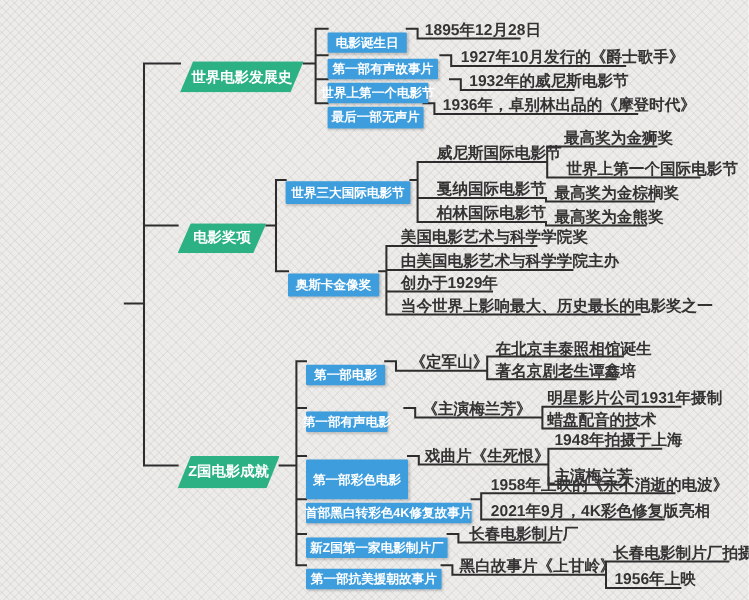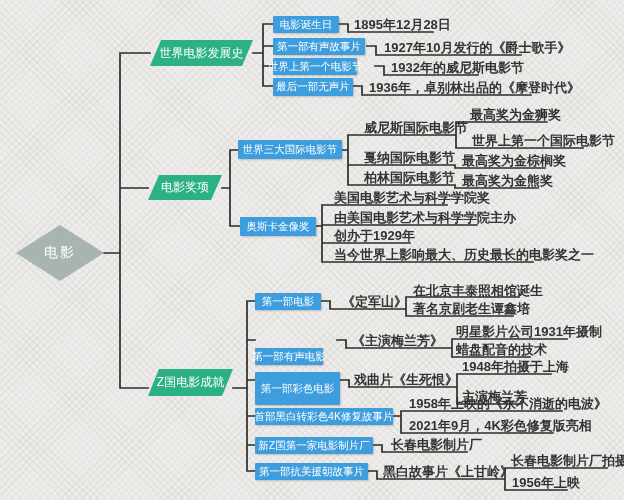--- a/index.html
+++ b/index.html
@@ -11,22 +11,22 @@
   .stage{
     position:relative; width:624px; height:500px; overflow:hidden;
     background-color:var(--bg);
     background-image:
       repeating-linear-gradient(45deg, rgba(170,170,162,.16) 0 1px, transparent 1px 5px),
       repeating-linear-gradient(135deg, rgba(170,170,162,.16) 0 1px, transparent 1px 5px);
   }
   .lines{position:absolute; inset:0; width:624px; height:500px;}
   .node{
     position:absolute; display:flex; align-items:center; justify-content:center;
-    color:var(--node_text); font-weight:normal; white-space:nowrap;
-    box-shadow:1px 1px 2px rgba(0,0,0,.18); cursor:default;
+    color:var(--node_text); font-weight:bold; white-space:nowrap;
+    box-shadow:1px 1px 2px rgba(0,0,0,.18); cursor:default;margin-top:11px;
   }
   .blue{background:var(--blue); font-size:10.5px; border-radius:1px;}
   .green{
     background:var(--green); font-size:12px;
     clip-path:polygon(11px 0, 100% 0, calc(100% - 11px) 100%, 0 100%);
     box-shadow:none;
   }
   .diamond{
     background:var(--diamond); font-size:14px; letter-spacing:2px;
     clip-path:polygon(50% 0, 100% 50%, 50% 100%, 0 50%);
@@ -59,21 +59,20 @@
     <path d="M233 388 H247 M247 301 V471
          M247 301 H255 M247 340 H255 M247 380 H255 M247 416 H255 M247 445 H255 M247 471 H255
          M321 301 H330 V309 H406 M406 297 V316 M406 297 H519 M406 316 H513
          M337 340 H346 V348 H452 M452 339 V357 M452 339 H567 M452 357 H530
          M340 380 H349 V387 H457 M457 374 V404 M457 374 H551 M457 404 H521
          M393 416 H401 M401 411 V433 M401 411 H562 M401 433 H553
          M373 445 H382 V452 H467
          M368 471 H377 V479 H505 M505 468 V490 M505 468 H607 M505 490 H567"></path>
   </svg>
 
-  <div class="node diamond" style="left:16px;top:225px;width:88px;height:56px">电影</div>
 
   <div class="node green" style="left:150px;top:40px;width:103px;height:26px">世界电影发展史</div>
   <div class="node blue" style="left:273px;top:16px;width:66px;height:17px">电影诞生日</div>
   <div class="note" style="left:354px;top:19px">1895年12月28日</div>
   <div class="node blue" style="left:273px;top:38px;width:92px;height:17px">第一部有声故事片</div>
   <div class="note" style="left:384px;top:42px">1927年10月发行的《爵士歌手》</div>
   <div class="node blue" style="left:273px;top:58px;width:84px;height:17px">世界上第一个电影节</div>
   <div class="note" style="left:391px;top:62px">1932年的威尼斯电影节</div>
   <div class="node blue" style="left:273px;top:78px;width:80px;height:18px">最后一部无声片</div>
   <div class="note" style="left:369px;top:82px">1936年，卓别林出品的《摩登时代》</div>
@@ -93,21 +92,21 @@
   <div class="note" style="left:334px;top:230px">创办于1929年</div>
   <div class="note" style="left:334px;top:249px">当今世界上影响最大、历史最长的电影奖之一</div>
 
   <div class="node green" style="left:148px;top:369px;width:85px;height:27px">Z国电影成就</div>
 
   <div class="node blue" style="left:255px;top:293px;width:66px;height:17px">第一部电影</div>
   <div class="note" style="left:342px;top:296px">《定军山》</div>
   <div class="note" style="left:413px;top:285px">在北京丰泰照相馆诞生</div>
   <div class="note" style="left:413px;top:303px">著名京剧老生谭鑫培</div>
 
-  <div class="node blue" style="left:255px;top:348px;width:68px;height:17px">第一部有声电影</div>
+  <div class="node blue" style="left:255px;top:332px;width:68px;height:17px">第一部有声电影</div>
   <div class="note" style="left:352px;top:335px">《主演梅兰芳》</div>
   <div class="note" style="left:456px;top:326px">明星影片公司1931年摄制</div>
   <div class="note" style="left:456px;top:344px">蜡盘配音的技术</div>
 
   <div class="node blue" style="left:255px;top:372px;width:85px;height:33px">第一部彩色电影</div>
   <div class="note" style="left:354px;top:374px">戏曲片《生死恨》</div>
   <div class="note" style="left:462px;top:361px">1948年拍摄于上海</div>
   <div class="note" style="left:462px;top:391px">主演梅兰芳</div>
 
   <div class="node blue" style="left:255px;top:408px;width:138px;height:17px">首部黑白转彩色4K修复故事片</div>

